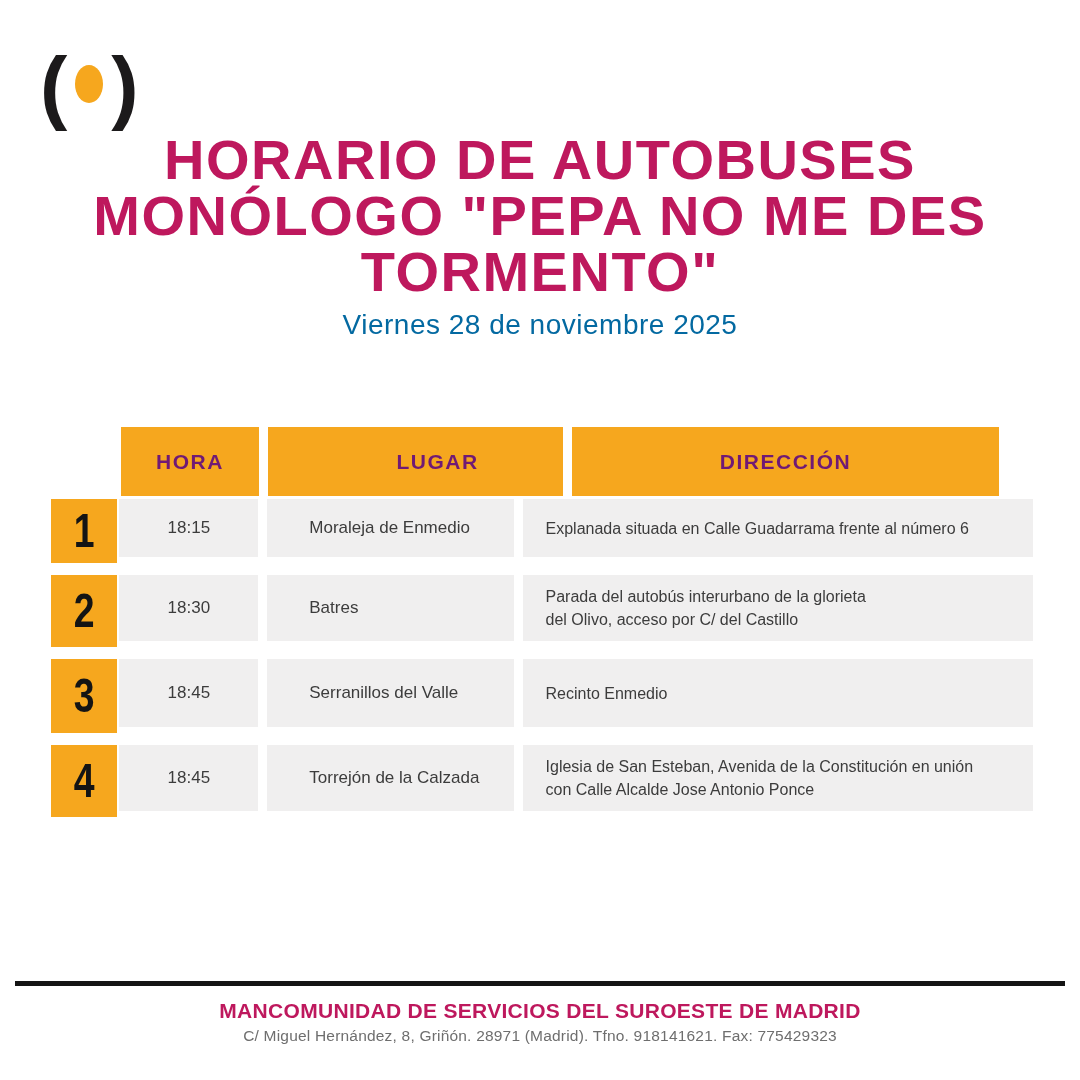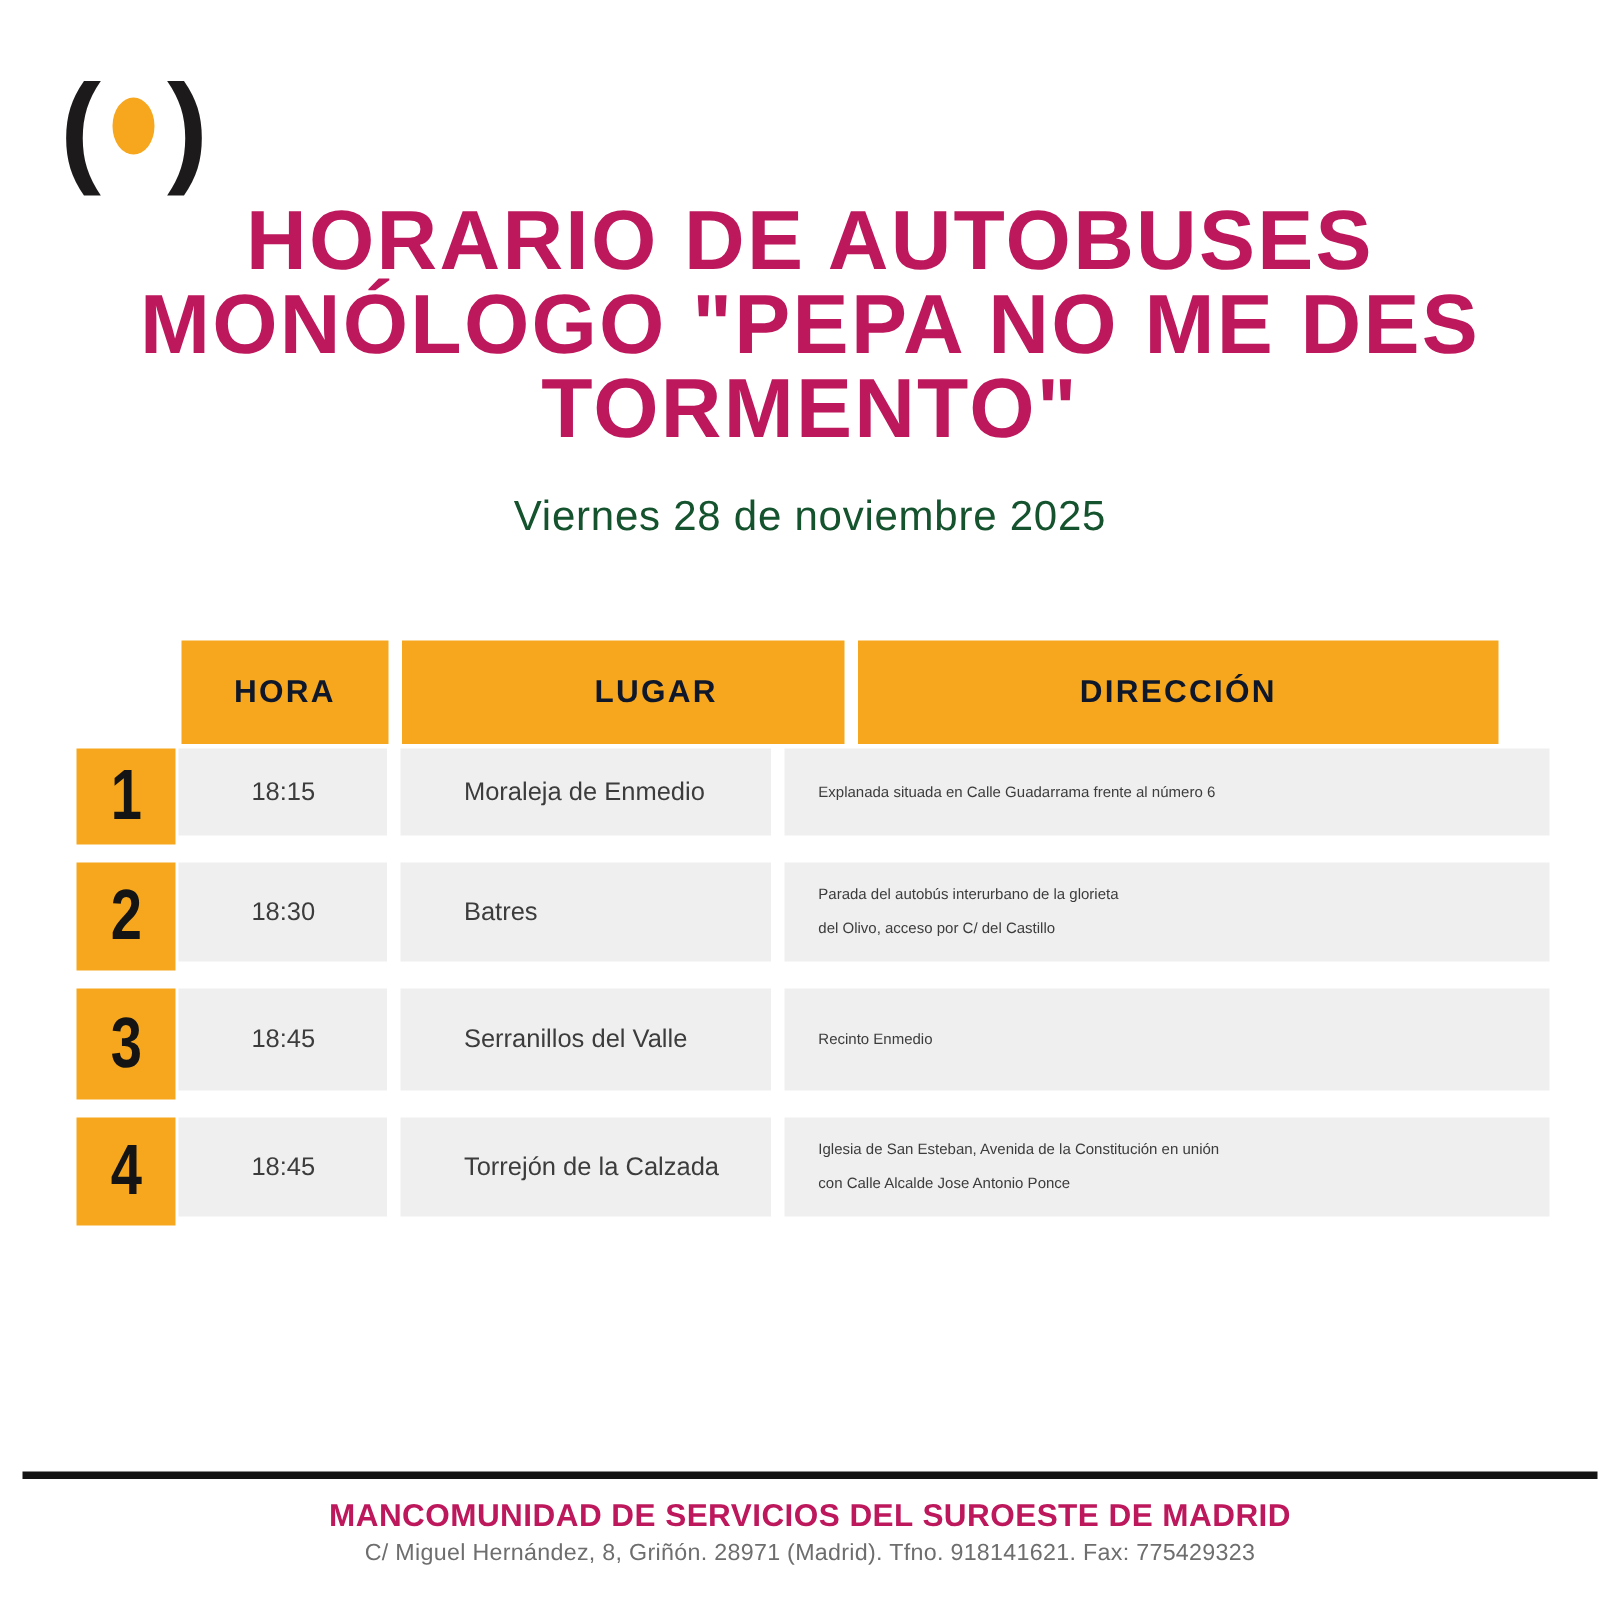--- a/index.html
+++ b/index.html
@@ -28,32 +28,32 @@
   }
 
   
   .title{
     position:absolute;top:132px;left:0;right:0;
     text-align:center;
     font-size:56px;font-weight:bold;letter-spacing:1.5px;
     line-height:56px;color:#be185d;
   }
   .subtitle{
-    position:absolute;top:328px;left:0;right:0;
+    position:absolute;top:309px;left:0;right:0;
     text-align:center;
     font-size:28px;font-weight:normal;letter-spacing:0.5px;
-    color:#14532d;
+    color:#0369a1;
   }
 
   
   .schedule{position:absolute;top:427px;left:51px;width:982px;}
   .hrow{display:flex;margin-left:70px;}
   .hcell{
     height:69px;display:flex;align-items:center;justify-content:center;
-    font-size:21px;font-weight:bold;letter-spacing:1.5px;color:#0f172a;
+    font-size:21px;font-weight:bold;letter-spacing:1.5px;color:#701a75;
   }
   .hcell.hora{width:138px;margin-right:9px;}
   .hcell.lugar{width:251px;margin-right:9px;padding-left:44px;}
   .hcell.dir{width:427px;text-align:center;}
 
   .drow{display:flex;margin-top:18px;align-items:stretch;}
   .drow:nth-of-type(2){margin-top:3px;}
   .drow:nth-of-type(2) .gcell, .drow:nth-of-type(2) .num{min-height:58px;}
   .drow:nth-of-type(3) .gcell, .drow:nth-of-type(3) .num{min-height:66px;}
   .drow:nth-of-type(4) .gcell, .drow:nth-of-type(4) .num{min-height:68px;}
@@ -64,21 +64,21 @@
     display:flex;align-items:center;justify-content:center;
     font-size:44px;font-weight:bold;color:#141414;
   }
   .num span{display:inline-block;transform:scale(0.85,1.08);}
   .gcell{
     background:#f0efef;display:flex;align-items:center;
     font-size:17px;color:#3c3c3c;
   }
   .gcell.hora{width:142px;margin-right:9px;justify-content:center;}
   .gcell.lugar{width:209px;margin-right:9px;padding-left:42px;}
-  .gcell.dir{width:466px;padding-left:23px;padding-right:32px;font-size:10px;line-height:23px;}
+  .gcell.dir{width:466px;padding-left:23px;padding-right:32px;font-size:16px;line-height:23px;}
   .gcell.dir .txt{white-space:pre-line;}
 
   
   .footer{position:absolute;top:981px;left:0;right:0;text-align:center;}
   .footer .rule{height:5px;margin:0 15px;background:#141414;}
   .footer .org{
     margin-top:13px;font-size:21px;font-weight:bold;
     letter-spacing:0.3px;color:#be185d;
   }
   .footer .addr{

